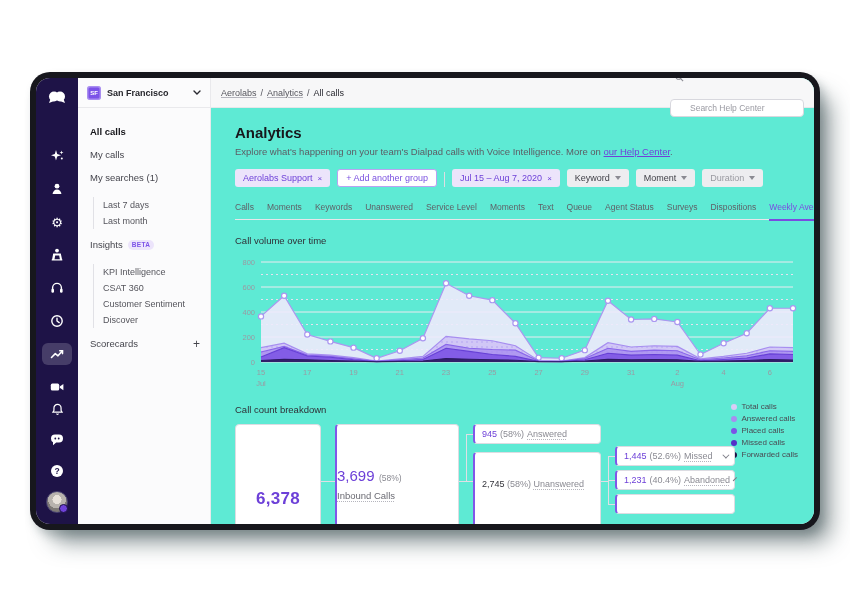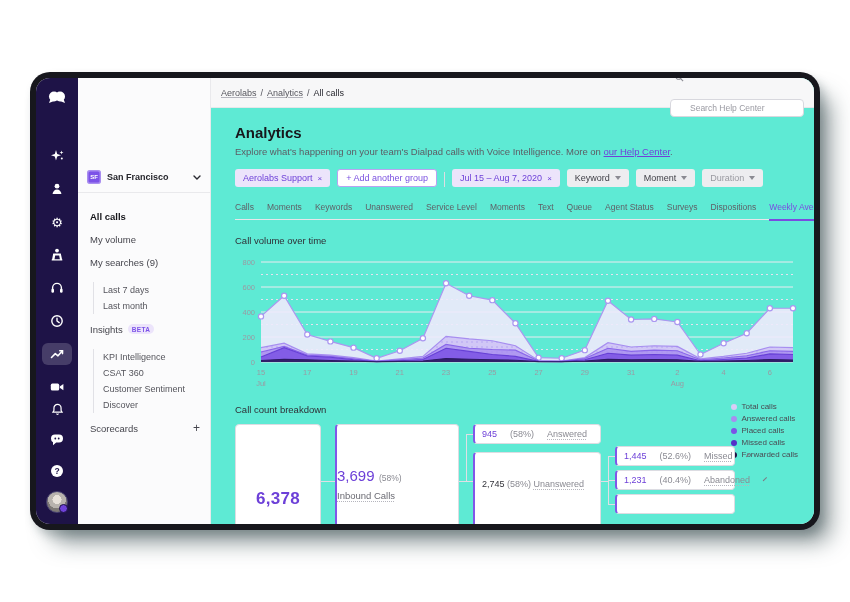--- a/index.html
+++ b/index.html
@@ -23,21 +23,21 @@
   .rail-item.active{ background:rgba(255,255,255,0.18); }
   .glyph{ color:#fff; font-size:13px; line-height:1; font-family:"DejaVu Sans", sans-serif; }
   .avatar{ width:22px; height:22px; border-radius:50%; position:relative;
     background: radial-gradient(circle at 50% 38%, #e8e2da 0 28%, #b8b3ad 29% 55%, #7e7a76 56% 100%);
     border:1px solid #4a4472; }
   .avatar::after{ content:""; position:absolute; right:-1px; bottom:-1px; width:7px; height:7px;
     border-radius:50%; background:#6f42d8; border:1.5px solid #1e1347; }
 
   
   .side{ width:133px; background:#fbfbfc; border-right:1px solid #e9e9ec; flex:none;
-    display:flex; flex-direction:column;justify-content:center; }
+    display:flex; flex-direction:column; }
   .side-header{ height:30px; border-bottom:1px solid #e9e9ec; display:flex; align-items:center;
     padding:0 9px; gap:6px; cursor:pointer; background:#fbfbfc; }
   .sf-badge{ width:14px; height:14px; border-radius:3px; background:#7c52e8; color:#fff;
     font-size:6px; font-weight:bold; display:flex; align-items:center; justify-content:center;
     box-shadow: inset 0 0 0 1.5px rgba(255,255,255,0.35); }
   .side-header .loc{ font-size:9px; font-weight:bold; color:#26262c; }
   .side-nav{ padding:12px 10px 0 12px; font-size:9.5px; color:#45454d; }
   .nav-row{ display:flex; align-items:center; height:23px; cursor:pointer; }
   .nav-row.active{ color:#17171c; font-weight:bold; }
   .nav-sub{ border-left:1px solid #e1e1e6; margin:8px 0 4px 3px; padding-left:9px; }
@@ -87,21 +87,21 @@
 
   .breakdown{ margin-top:8px; position:relative; }
   .bd-title{ font-size:9.5px; color:#2f2f36; }
   .legend{ position:absolute; right:2px; top:-2px; display:flex; flex-direction:column; gap:3px; }
   .legend-item{ display:flex; align-items:center; gap:5px; font-size:8px; color:#4a4a52; }
   .dot{ width:6px; height:6px; border-radius:50%; flex:none; }
 
   .cards{ position:relative; margin-top:9px; height:120px; }
   .card{ position:absolute; background:#fff; border:1px solid #dcdce2; border-radius:4px; }
   .card.accent{ border-left:2px solid #8257e8; }
-  .card-sm{ height:20px; display:flex; align-items:center; padding:0 7px; font-size:9px; gap:13px; }
+  .card-sm{ height:20px; display:flex; align-items:center; padding:0 7px; font-size:9px; gap:3px; }
   .num-p{ color:#6d40d8; }
   .num-d{ color:#33333a; }
   .pct{ color:#8a8a92; }
   .lbl{ color:#8a8a92; text-decoration:underline dotted #b5b5bd; text-underline-offset:2px; }
   .chev{ margin-left:auto; width:5px; height:5px; border-right:1.2px solid #7c7c85;
     border-bottom:1.2px solid #7c7c85; transform:rotate(45deg) translateY(-2px); }
   .big-num{ font-size:17px; font-weight:bold; color:#6d40d8; letter-spacing:.3px; }
   .mid-num{ font-size:15px; color:#6d40d8; }
   .mid-pct{ font-size:8.5px; color:#8a8a92; }
   .mid-lbl{ font-size:9.5px; color:#6b6b73; margin-top:2px;
@@ -203,24 +203,24 @@
         <span class="loc">San Francisco</span>
         <svg width="8" height="5" viewBox="0 0 8 5" style="margin-left:auto">
           <path d="M1 1 L4 4 L7 1" stroke="#2a2a31" stroke-width="1.4" fill="none" stroke-linecap="round"></path>
         </svg>
       </div>
       <div class="side-nav">
         <div class="nav-row active">
             <span>All calls</span>
           </div>
         <div class="nav-row">
-            <span>My volume</span>
+            <span>My calls</span>
           </div>
         <div class="nav-row">
-            <span>My searches (9)</span>
+            <span>My searches (1)</span>
           </div>
         <div class="nav-sub">
           <div class="nav-row">
               <span>Last 7 days</span>
             </div>
           <div class="nav-row">
               <span>Last month</span>
             </div>
         </div>
         <div class="nav-row">

